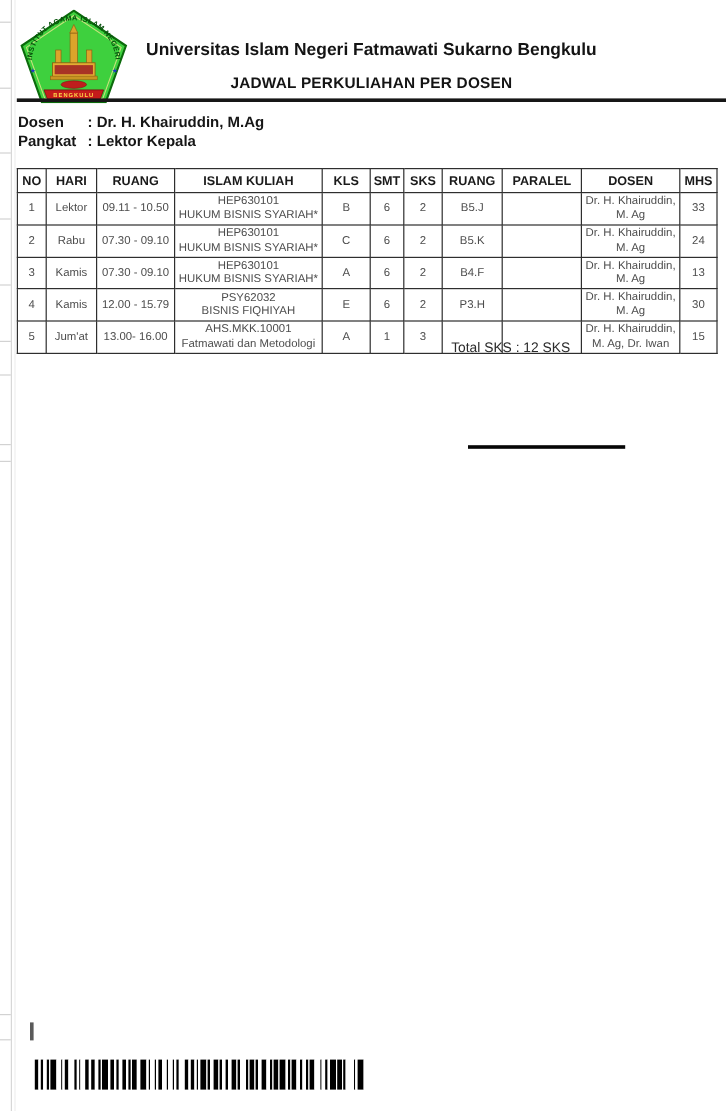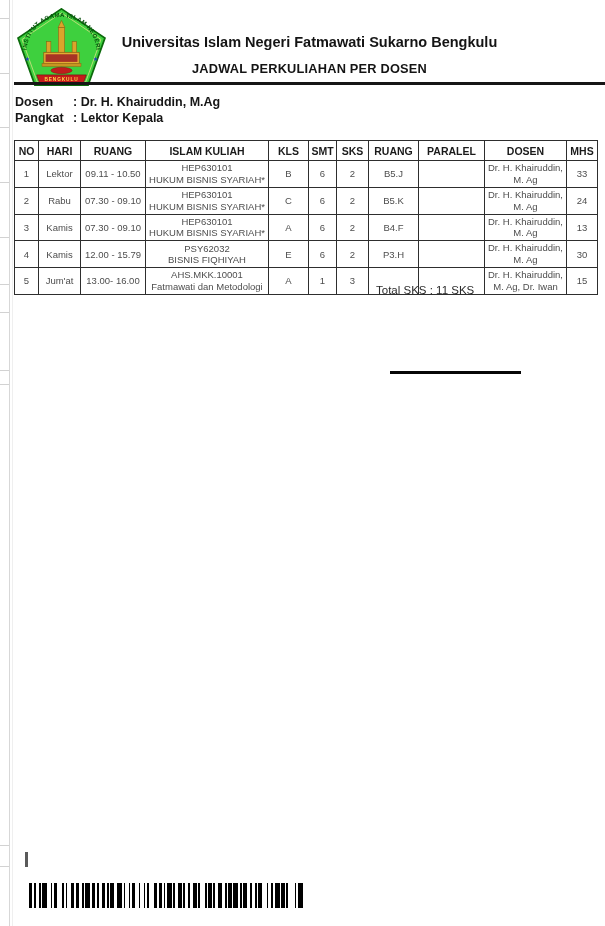--- a/index.html
+++ b/index.html
@@ -209,17 +209,17 @@
           <td class="c-smt">1</td>
           <td class="c-sks">3</td>
           <td class="c-ruang"></td>
           <td class="c-paralel"></td>
           <td class="c-dosen">Dr. H. Khairuddin, M. Ag, Dr. Iwan</td>
           <td class="c-mhs">15</td>
         </tr>
       </tbody>
   </table>
 
-  <div class="total-sks">Total SKS : 11 SKS</div>
+  <div class="total-sks">Total SKS : 12 SKS</div>
   <div class="sig-line"></div>
 
   <div class="barcode" id="barcode"><span style="width: 3.33px; background: rgb(0, 0, 0);"></span><span style="width: 1.66px; background: rgb(255, 255, 255);"></span><span style="width: 1.66px; background: rgb(0, 0, 0);"></span><span style="width: 3.33px; background: rgb(255, 255, 255);"></span><span style="width: 1.66px; background: rgb(0, 0, 0);"></span><span style="width: 1.66px; background: rgb(255, 255, 255);"></span><span style="width: 4.99px; background: rgb(0, 0, 0);"></span><span style="width: 3.33px; background: rgb(255, 255, 255);"></span><span style="width: 1.66px; background: rgb(0, 0, 0);"></span><span style="width: 1.66px; background: rgb(255, 255, 255);"></span><span style="width: 3.33px; background: rgb(0, 0, 0);"></span><span style="width: 4.99px; background: rgb(255, 255, 255);"></span><span style="width: 1.66px; background: rgb(0, 0, 0);"></span><span style="width: 1.66px; background: rgb(255, 255, 255);"></span><span style="width: 1.66px; background: rgb(0, 0, 0);"></span><span style="width: 3.33px; background: rgb(255, 255, 255);"></span><span style="width: 3.33px; background: rgb(0, 0, 0);"></span><span style="width: 1.66px; background: rgb(255, 255, 255);"></span><span style="width: 3.33px; background: rgb(0, 0, 0);"></span><span style="width: 3.33px; background: rgb(255, 255, 255);"></span><span style="width: 1.66px; background: rgb(0, 0, 0);"></span><span style="width: 1.66px; background: rgb(255, 255, 255);"></span><span style="width: 4.99px; background: rgb(0, 0, 0);"></span><span style="width: 1.66px; background: rgb(255, 255, 255);"></span><span style="width: 3.33px; background: rgb(0, 0, 0);"></span><span style="width: 1.66px; background: rgb(255, 255, 255);"></span><span style="width: 1.66px; background: rgb(0, 0, 0);"></span><span style="width: 3.33px; background: rgb(255, 255, 255);"></span><span style="width: 3.33px; background: rgb(0, 0, 0);"></span><span style="width: 1.66px; background: rgb(255, 255, 255);"></span><span style="width: 1.66px; background: rgb(0, 0, 0);"></span><span style="width: 1.66px; background: rgb(255, 255, 255);"></span><span style="width: 3.33px; background: rgb(0, 0, 0);"></span><span style="width: 3.33px; background: rgb(255, 255, 255);"></span><span style="width: 4.99px; background: rgb(0, 0, 0);"></span><span style="width: 1.66px; background: rgb(255, 255, 255);"></span><span style="width: 1.66px; background: rgb(0, 0, 0);"></span><span style="width: 3.33px; background: rgb(255, 255, 255);"></span><span style="width: 1.66px; background: rgb(0, 0, 0);"></span><span style="width: 1.66px; background: rgb(255, 255, 255);"></span><span style="width: 3.33px; background: rgb(0, 0, 0);"></span><span style="width: 3.33px; background: rgb(255, 255, 255);"></span><span style="width: 1.66px; background: rgb(0, 0, 0);"></span><span style="width: 3.33px; background: rgb(255, 255, 255);"></span><span style="width: 1.66px; background: rgb(0, 0, 0);"></span><span style="width: 1.66px; background: rgb(255, 255, 255);"></span><span style="width: 1.66px; background: rgb(0, 0, 0);"></span><span style="width: 4.99px; background: rgb(255, 255, 255);"></span><span style="width: 3.33px; background: rgb(0, 0, 0);"></span><span style="width: 1.66px; background: rgb(255, 255, 255);"></span><span style="width: 3.33px; background: rgb(0, 0, 0);"></span><span style="width: 1.66px; background: rgb(255, 255, 255);"></span><span style="width: 1.66px; background: rgb(0, 0, 0);"></span><span style="width: 1.66px; background: rgb(255, 255, 255);"></span><span style="width: 4.99px; background: rgb(0, 0, 0);"></span><span style="width: 1.66px; background: rgb(255, 255, 255);"></span><span style="width: 1.66px; background: rgb(0, 0, 0);"></span><span style="width: 3.33px; background: rgb(255, 255, 255);"></span><span style="width: 3.33px; background: rgb(0, 0, 0);"></span><span style="width: 1.66px; background: rgb(255, 255, 255);"></span><span style="width: 1.66px; background: rgb(0, 0, 0);"></span><span style="width: 3.33px; background: rgb(255, 255, 255);"></span><span style="width: 1.66px; background: rgb(0, 0, 0);"></span><span style="width: 3.33px; background: rgb(255, 255, 255);"></span><span style="width: 3.33px; background: rgb(0, 0, 0);"></span><span style="width: 1.66px; background: rgb(255, 255, 255);"></span><span style="width: 1.66px; background: rgb(0, 0, 0);"></span><span style="width: 4.99px; background: rgb(255, 255, 255);"></span><span style="width: 1.66px; background: rgb(0, 0, 0);"></span><span style="width: 1.66px; background: rgb(255, 255, 255);"></span><span style="width: 3.33px; background: rgb(0, 0, 0);"></span><span style="width: 1.66px; background: rgb(255, 255, 255);"></span><span style="width: 1.66px; background: rgb(0, 0, 0);"></span><span style="width: 3.33px; background: rgb(255, 255, 255);"></span><span style="width: 3.33px; background: rgb(0, 0, 0);"></span><span style="width: 3.33px; background: rgb(255, 255, 255);"></span><span style="width: 1.66px; background: rgb(0, 0, 0);"></span><span style="width: 1.66px; background: rgb(255, 255, 255);"></span><span style="width: 3.33px; background: rgb(0, 0, 0);"></span><span style="width: 1.66px; background: rgb(255, 255, 255);"></span><span style="width: 4.99px; background: rgb(0, 0, 0);"></span><span style="width: 1.66px; background: rgb(255, 255, 255);"></span><span style="width: 1.66px; background: rgb(0, 0, 0);"></span><span style="width: 1.66px; background: rgb(255, 255, 255);"></span><span style="width: 3.33px; background: rgb(0, 0, 0);"></span><span style="width: 3.33px; background: rgb(255, 255, 255);"></span><span style="width: 1.66px; background: rgb(0, 0, 0);"></span><span style="width: 3.33px; background: rgb(255, 255, 255);"></span><span style="width: 1.66px; background: rgb(0, 0, 0);"></span><span style="width: 1.66px; background: rgb(255, 255, 255);"></span><span style="width: 3.33px; background: rgb(0, 0, 0);"></span><span style="width: 4.99px; background: rgb(255, 255, 255);"></span><span style="width: 1.66px; background: rgb(0, 0, 0);"></span><span style="width: 3.33px; background: rgb(255, 255, 255);"></span><span style="width: 1.66px; background: rgb(0, 0, 0);"></span><span style="width: 1.66px; background: rgb(255, 255, 255);"></span><span style="width: 4.99px; background: rgb(0, 0, 0);"></span><span style="width: 1.66px; background: rgb(255, 255, 255);"></span><span style="width: 3.33px; background: rgb(0, 0, 0);"></span><span style="width: 1.66px; background: rgb(255, 255, 255);"></span><span style="width: 1.66px; background: rgb(0, 0, 0);"></span><span style="width: 6.65px; background: rgb(255, 255, 255);"></span><span style="width: 1.66px; background: rgb(0, 0, 0);"></span><span style="width: 1.66px; background: rgb(255, 255, 255);"></span><span style="width: 4.99px; background: rgb(0, 0, 0);"></span><span style="width: 1.66px; background: rgb(255, 255, 255);"></span></div>
 </div>
 
 </body></html>

